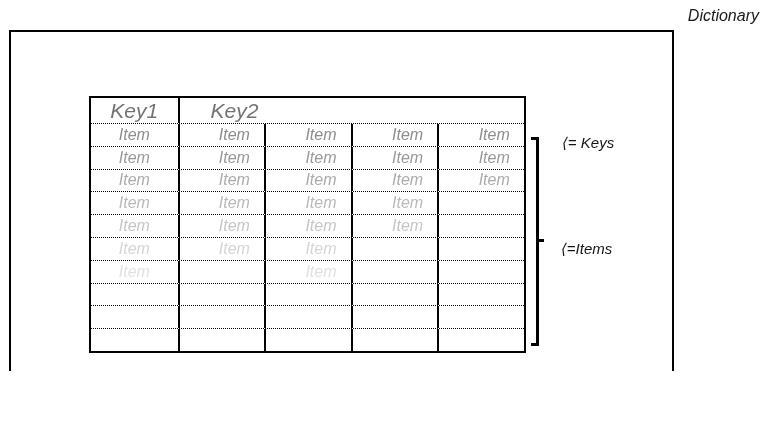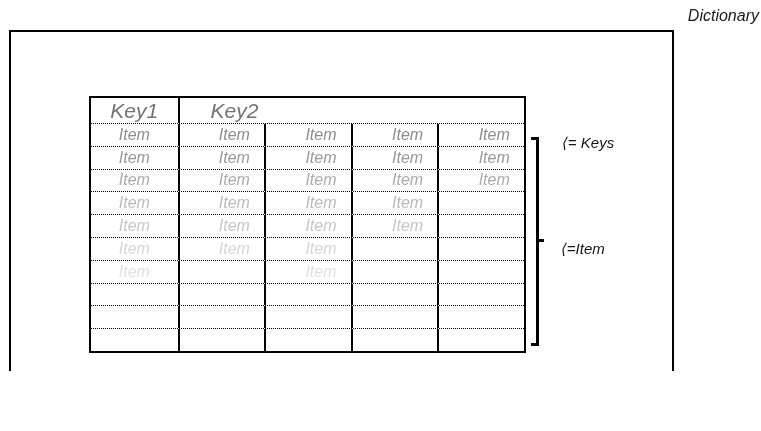--- a/index.html
+++ b/index.html
@@ -201,15 +201,15 @@
           <div class="cell item-cell"></div>
         </div>
       </div>
   </div>
 
   <div class="items-brace-main"></div>
   <div class="items-brace-nub"></div>
 
   <div class="annotation keys-annotation">⟨= Keys</div>
 
-  <div class="annotation items-annotation">⟨=Item</div>
+  <div class="annotation items-annotation">⟨=Items</div>
 
 </div>
 
 </body></html>

